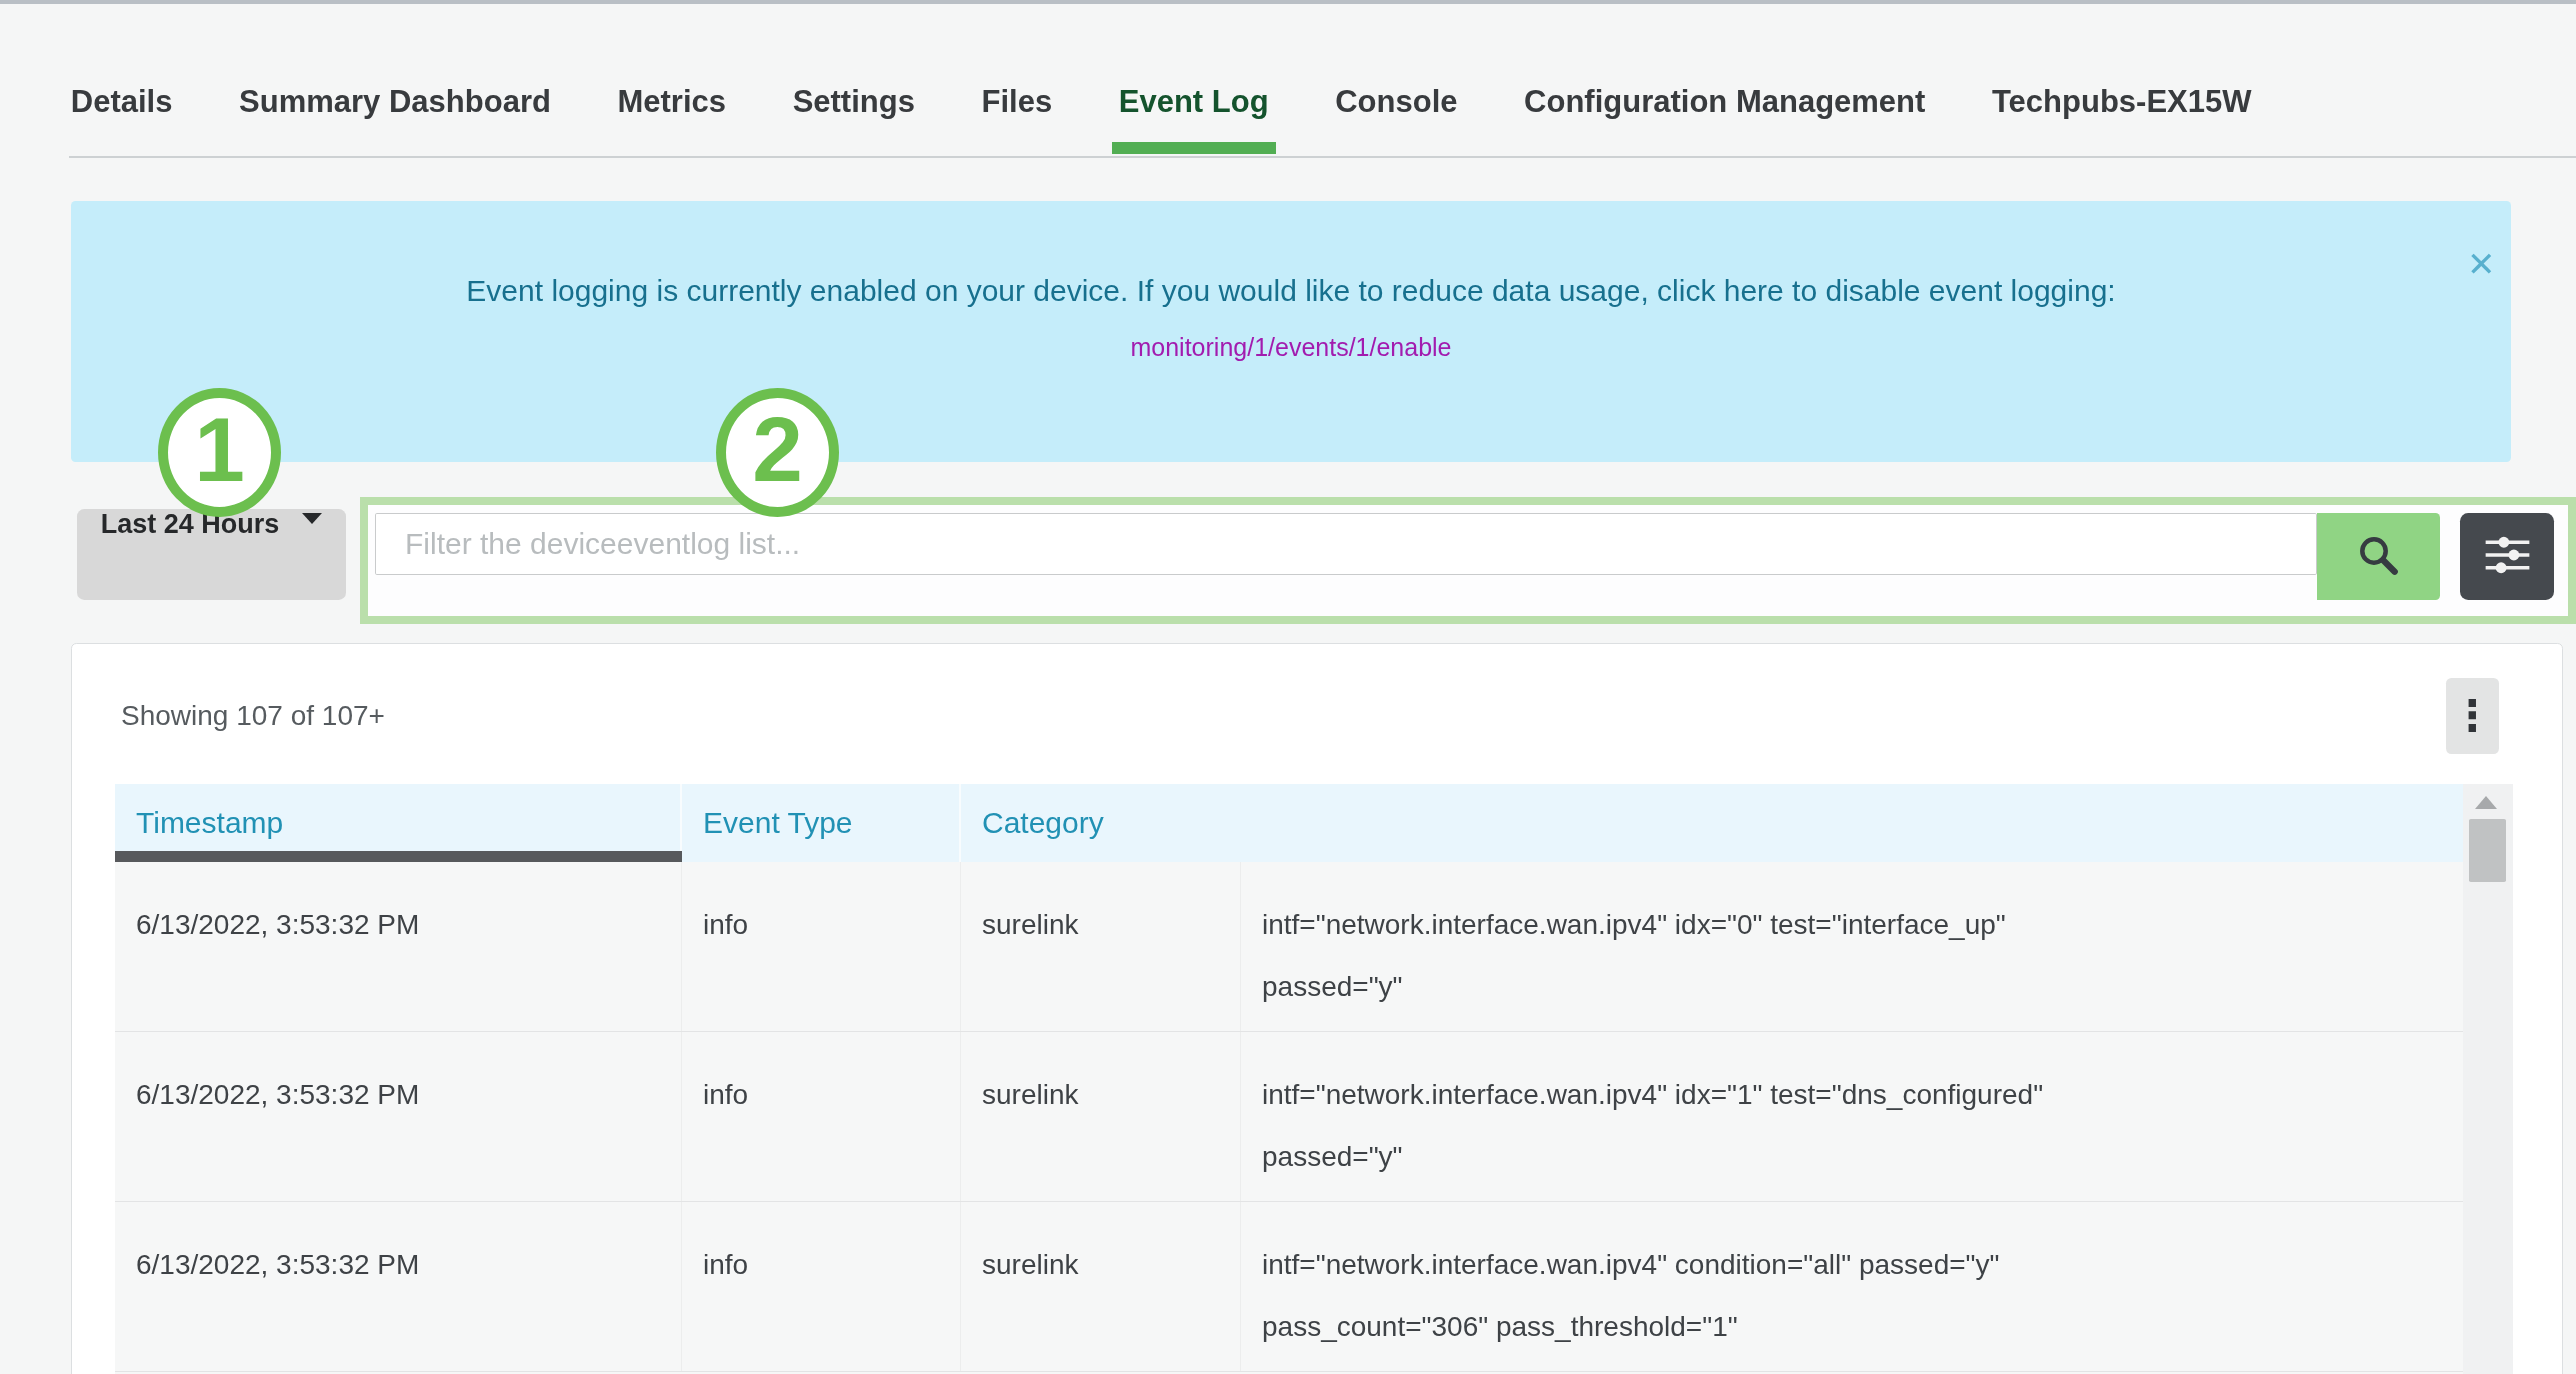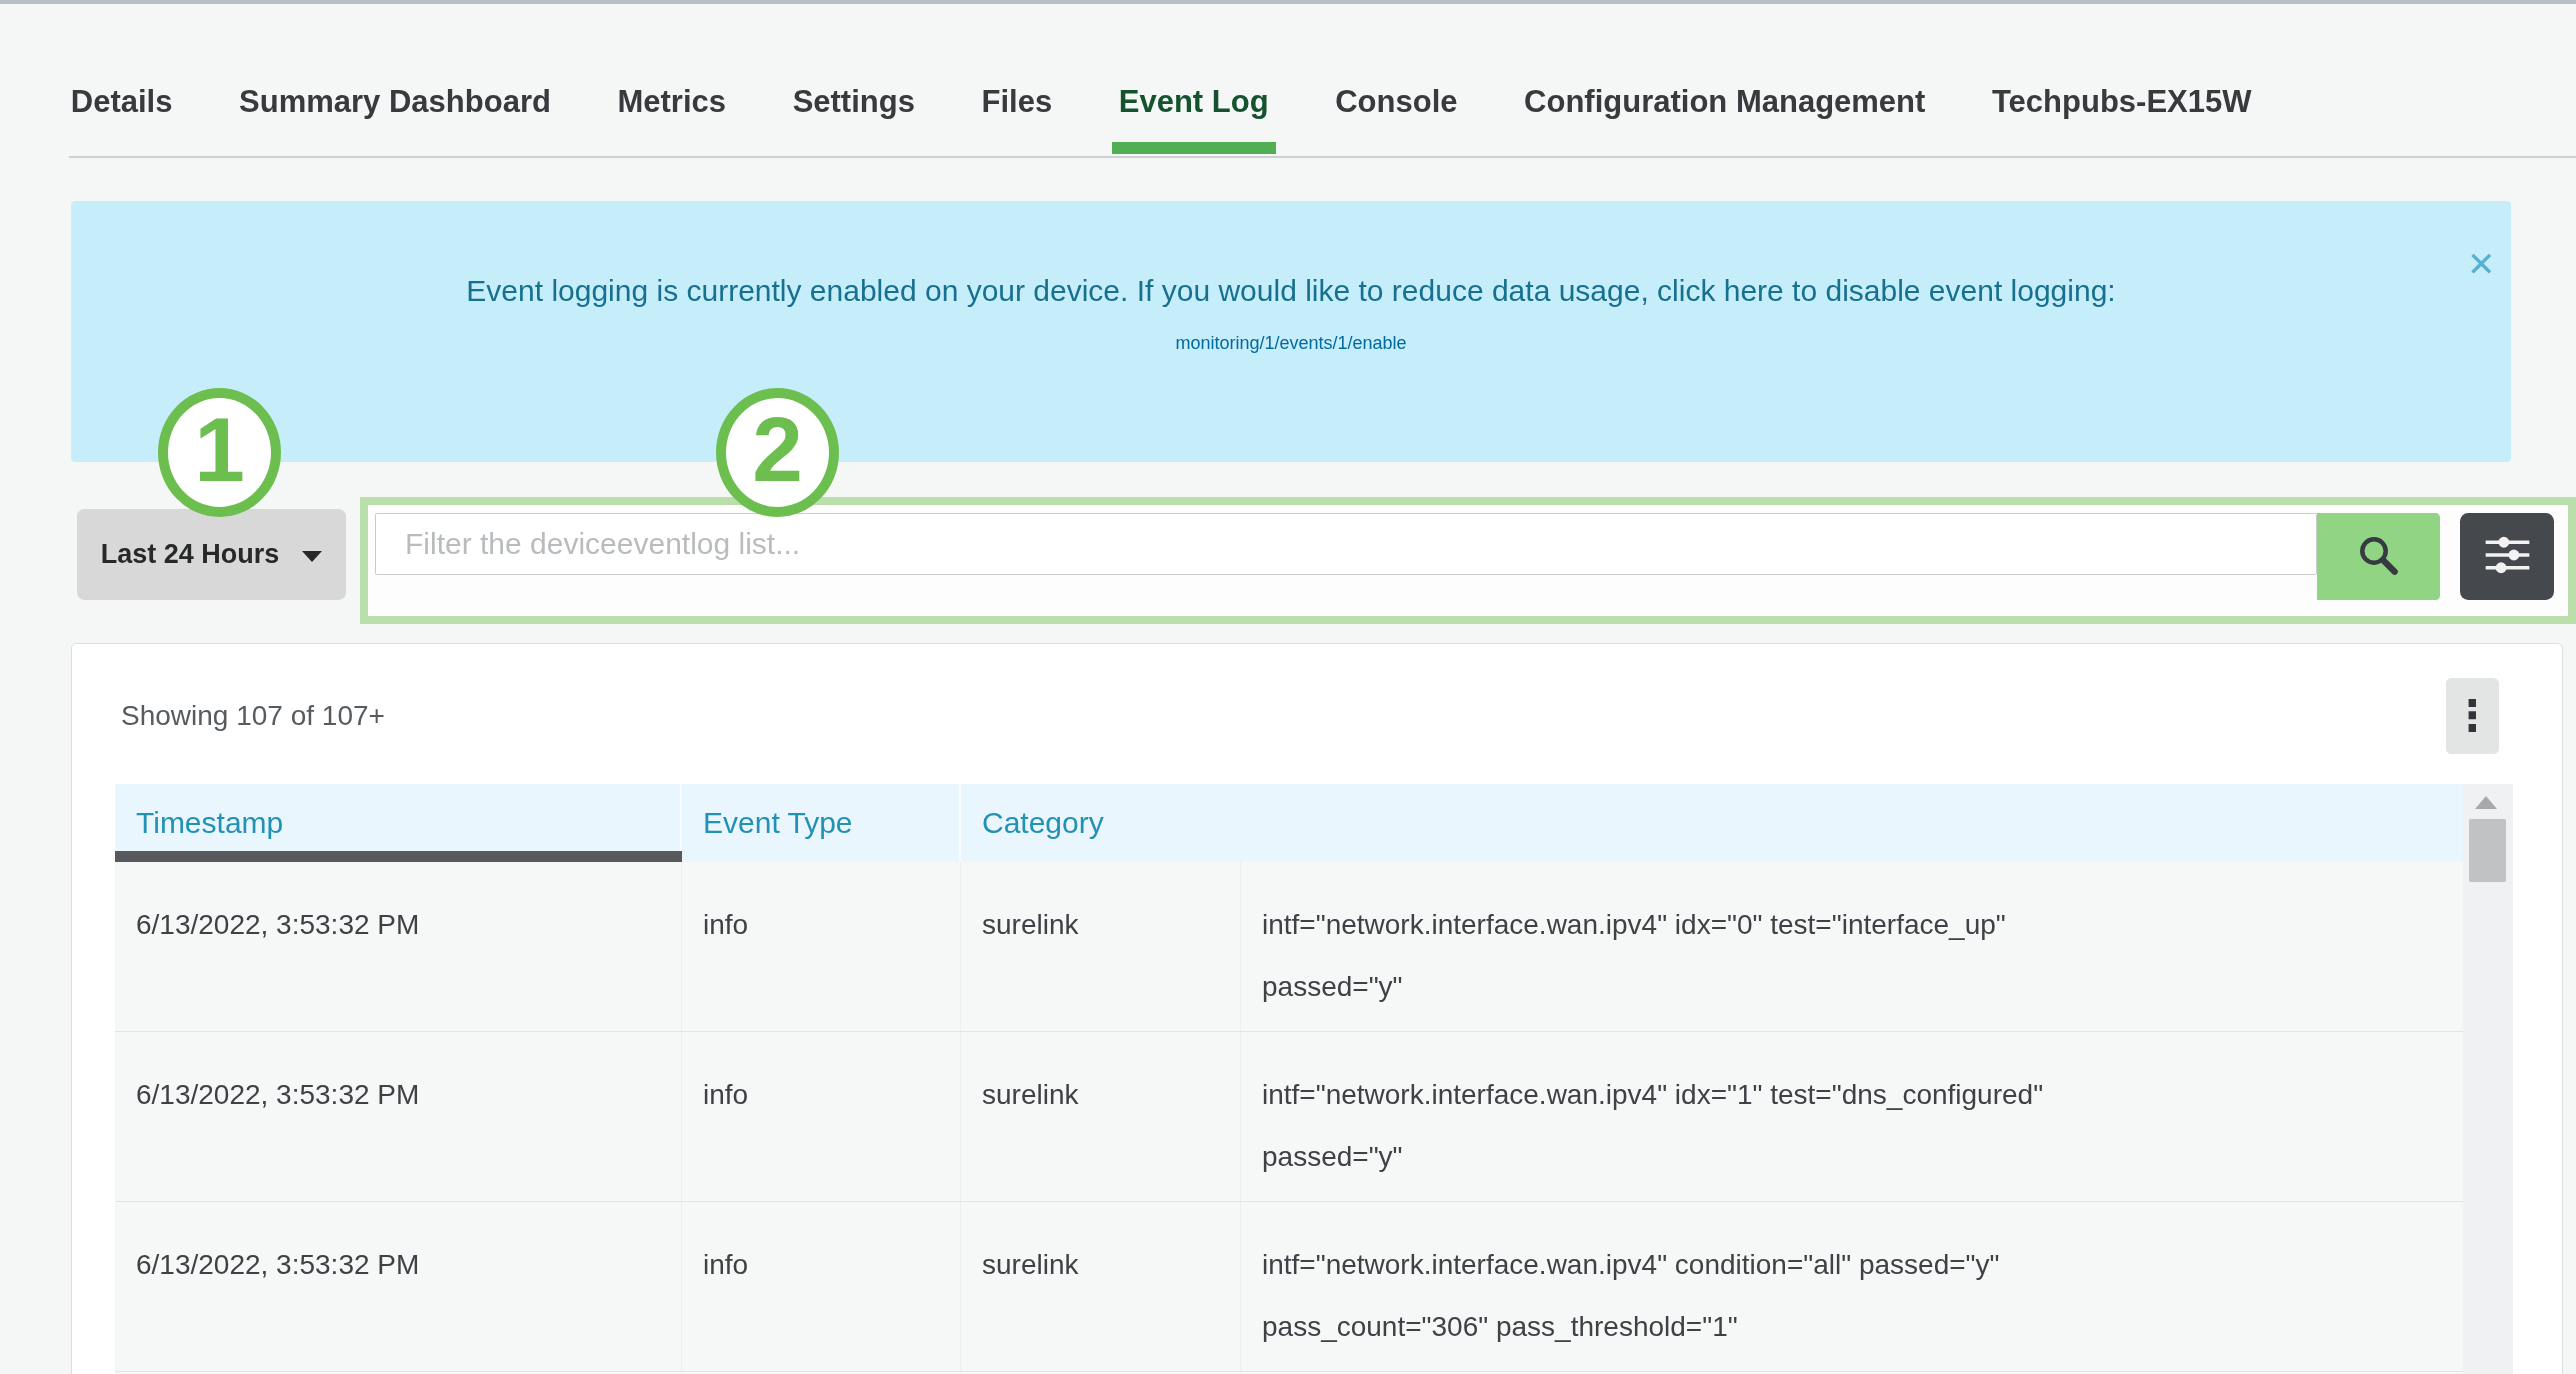--- a/index.html
+++ b/index.html
@@ -22,35 +22,35 @@
   .tab.active{color:#14532d;}
   .tab.active::after{content:"";position:absolute;left:-5.4px;right:-5.4px;bottom:1.8px;
        height:11.8px;background:#52ae53;}
 
   
   .banner{left:71px;top:201px;width:2440px;height:261px;background:#c5edfa;
           border-radius:4.5px;display:flex;flex-direction:column;align-items:center;
           padding-top:51px;box-sizing:border-box;}
   .banner-title{font-size:31px;font-weight:700;color:#17708e;}
   .banner-body{font-size:30px;color:#17708e;margin-top:22px;}
-  .banner-link{font-size:18px;color:#0369a1;margin-top:25px;}
+  .banner-link{font-size:25px;color:#a21caf;margin-top:25px;}
   .banner-close{left:2467px;top:247px;font-size:34px;color:#58b0ce;line-height:34px;
           cursor:pointer;font-weight:400;}
 
   
   .anno-circle{width:123px;height:129px;border:10px solid #6cbf4e;border-radius:50%;
           background:#ffffff;color:#6cbf4e;font-size:91px;font-weight:700;
           display:flex;align-items:center;justify-content:center;z-index:6;
           box-sizing:border-box;padding-bottom:5.4px;}
   .anno-1{left:158px;top:388px;}
   .anno-2{left:716px;top:388px;}
 
   
   .time-range{left:77px;top:509px;width:269px;height:91px;background:#d8d8d8;
-          border-radius:7.3px;display:flex;align-items:center;justify-content:center;
+          border-radius:7.3px;display:flex;align-items:flex-start;justify-content:center;
           gap:23px;font-size:27px;font-weight:600;color:#26282a;cursor:pointer;z-index:2;}
   .caret-down{width:0;height:0;border-left:10px solid transparent;
           border-right:10px solid transparent;border-top:11.8px solid #26282a;margin-top:3.6px;}
   .anno-box{left:360px;top:497px;width:2216px;height:127px;border:8.2px solid #badfab;
           background:#fdfdfe;box-sizing:border-box;z-index:1;}
   .search-input{left:375px;top:513px;width:1942px;height:62px;box-sizing:border-box;
           border:1.8px solid #c9cbcc;border-radius:1.8px;background:#ffffff;outline:none;
           font-size:30px;color:#3c3c3c;padding:0 29px;z-index:2;
           font-family:"Liberation Sans","DejaVu Sans",sans-serif;}
   .search-input::placeholder{color:#b8bcbe;opacity:1;}

